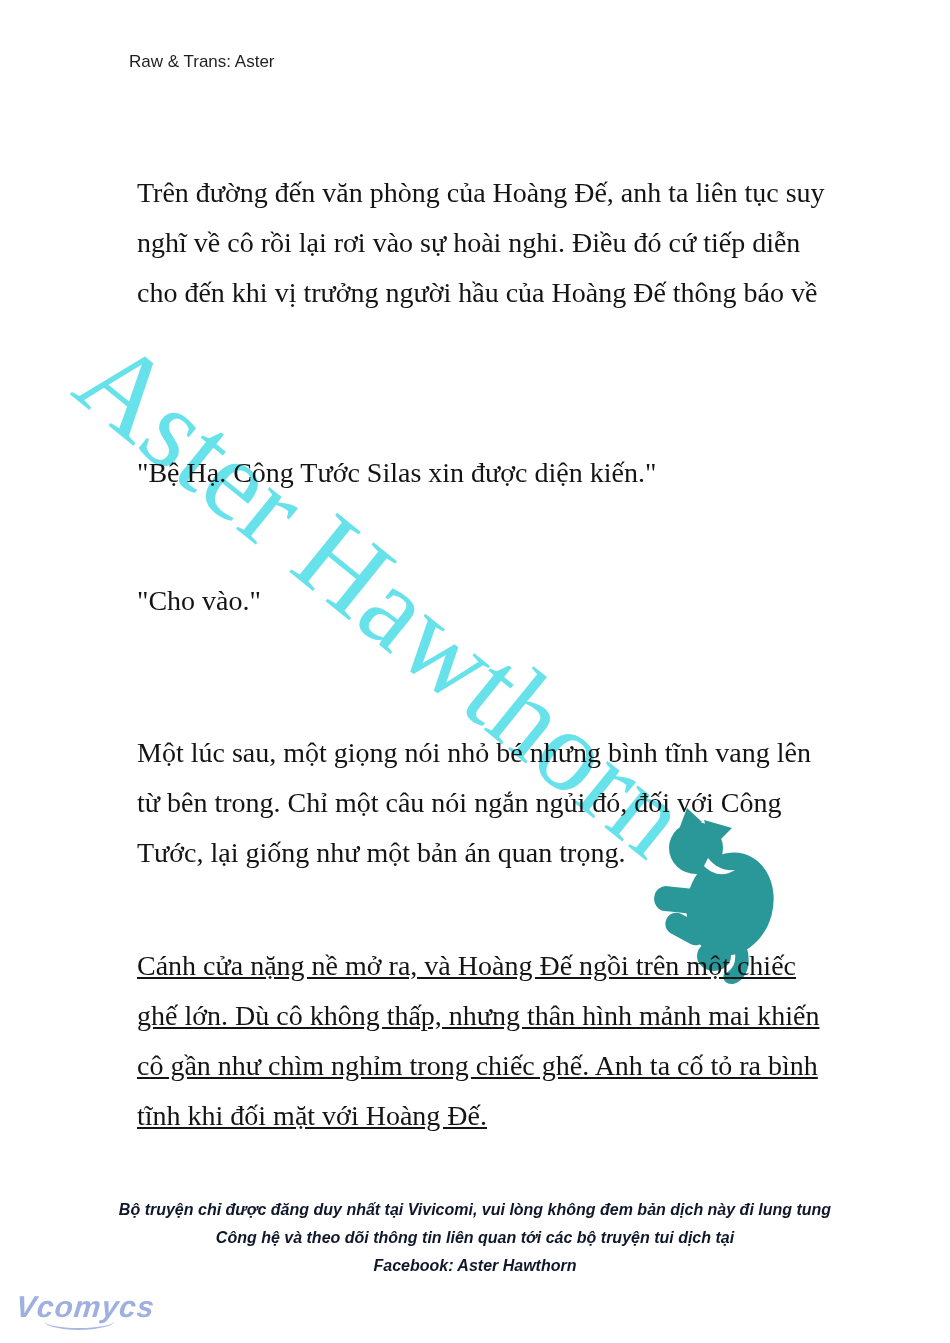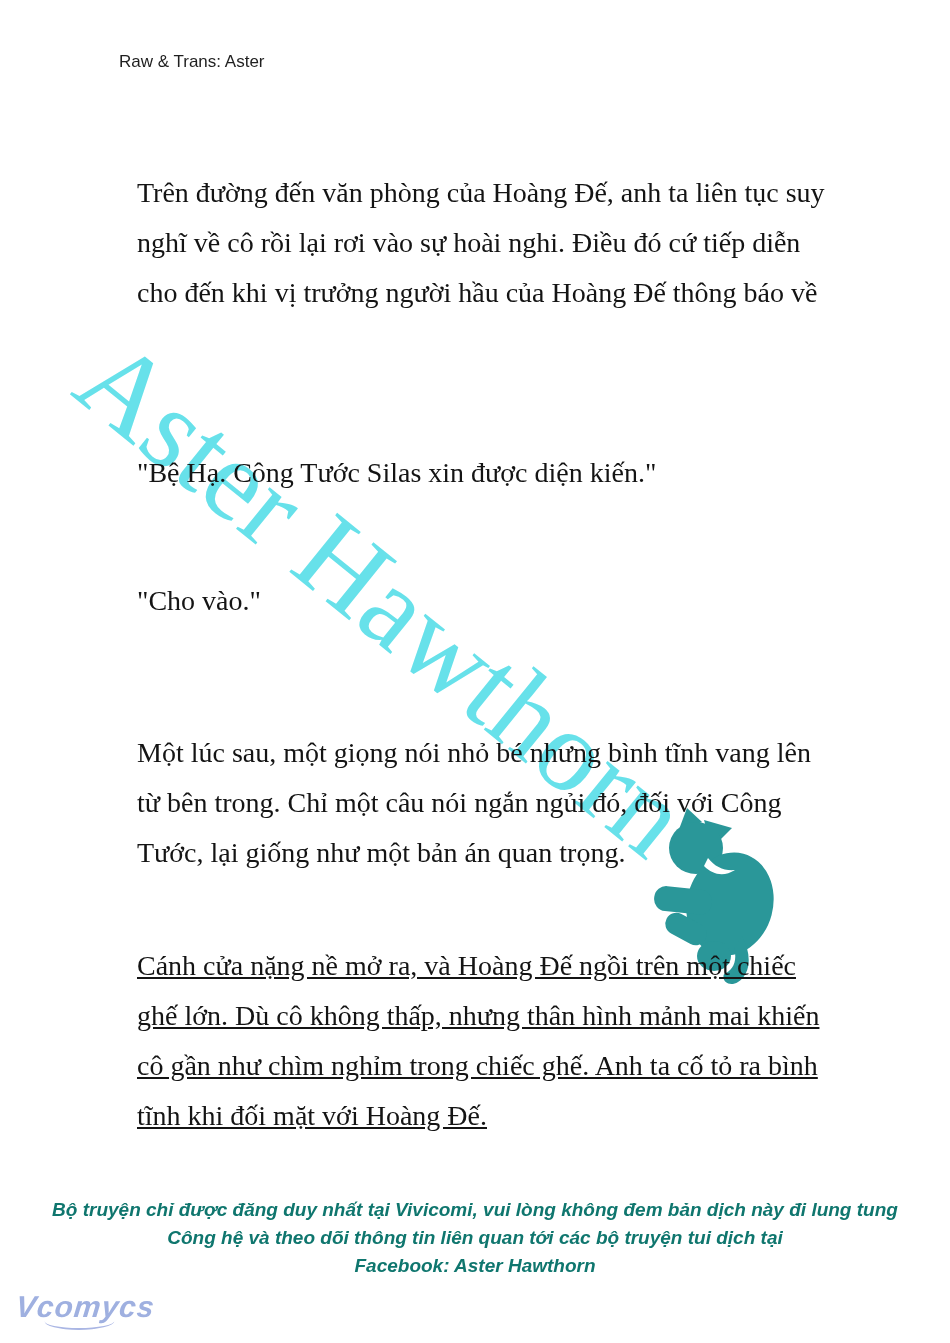--- a/index.html
+++ b/index.html
@@ -3,21 +3,21 @@
 <meta charset="utf-8">
 <style>
   html,body{margin:0;padding:0;}
   body{
     width:950px;height:1343px;position:relative;background:#ffffff;
     font-family:"Liberation Serif", serif;overflow:hidden;
   }
   .page{position:absolute;inset:0;width:950px;height:1343px;background:#ffffff;}
 
   .header{
-    position:absolute;left:119px;top:52px;
+    position:absolute;left:129px;top:52px;
     font-family:"Liberation Sans", sans-serif;
     font-size:17px;color:#1f1f1f;white-space:nowrap;
   }
 
   .watermark{
     position:absolute;left:130px;top:318px;
     font-family:"Liberation Serif", serif;
     font-size:116px;color:#5bdfe9;opacity:.92;
     white-space:nowrap;line-height:1;
     transform:rotate(39deg);transform-origin:0 0;
@@ -39,21 +39,21 @@
   .p1{top:168px;}
   .q1{top:448px;}
   .q2{top:576px;}
   .p2{top:728px;}
   .p3{top:941px;text-decoration:underline;}
 
   .footer{
     position:absolute;left:0;top:1196px;width:950px;text-align:center;
     font-family:"Liberation Sans", sans-serif;
     font-weight:bold;font-style:italic;
-    font-size:19px;color:#0f766e;line-height:28px;
+    font-size:16px;color:#0f172a;line-height:28px;
     z-index:3;
   }
 
   .logo{
     position:absolute;left:16px;top:1290px;z-index:3;
     font-family:"Liberation Sans", sans-serif;
     font-weight:bold;font-style:italic;
     font-size:30px;color:#9fb0e0;letter-spacing:1px;
     transform:skewX(-6deg);
   }

